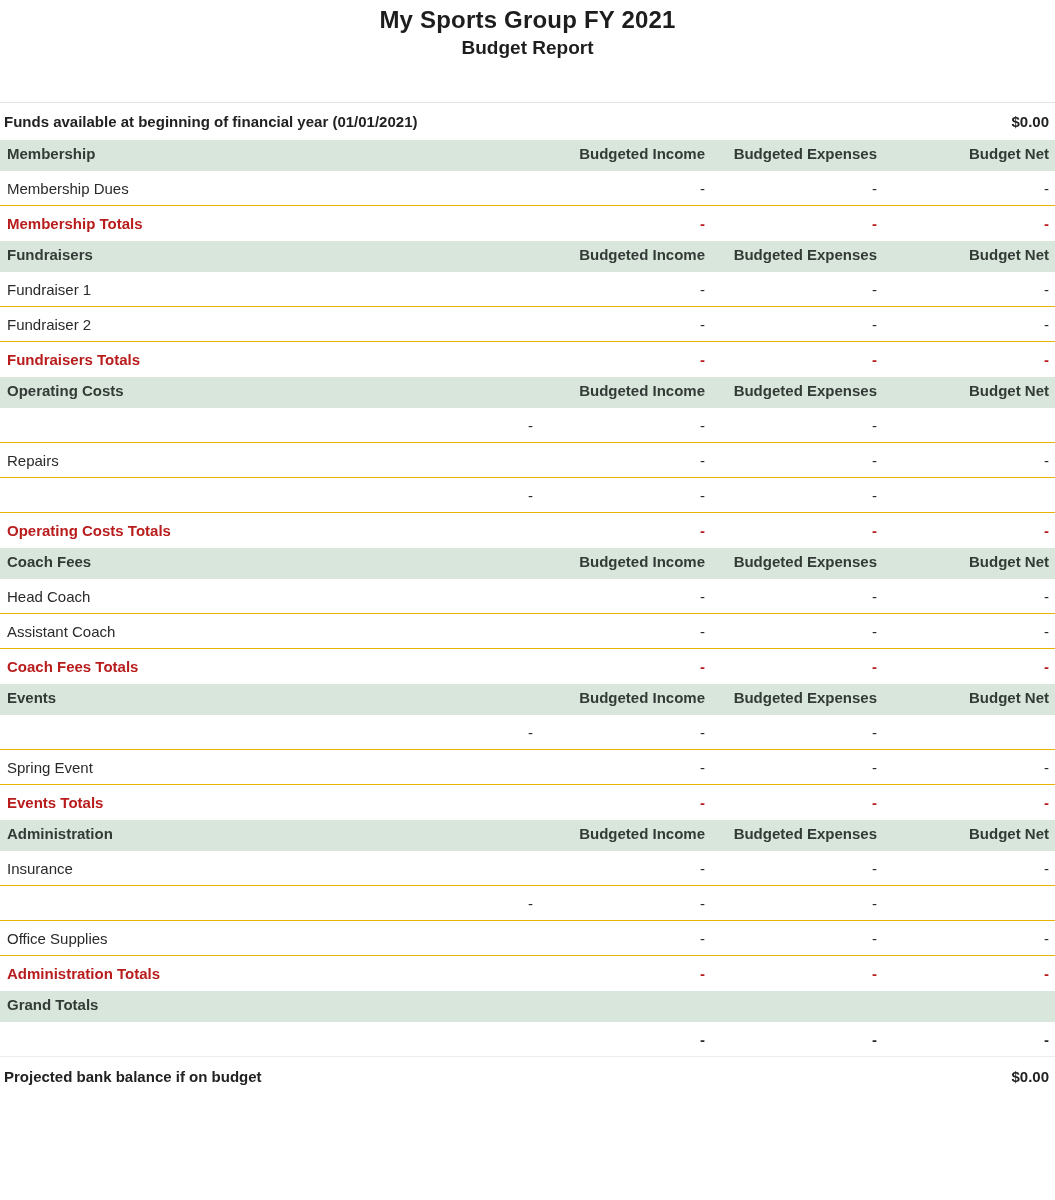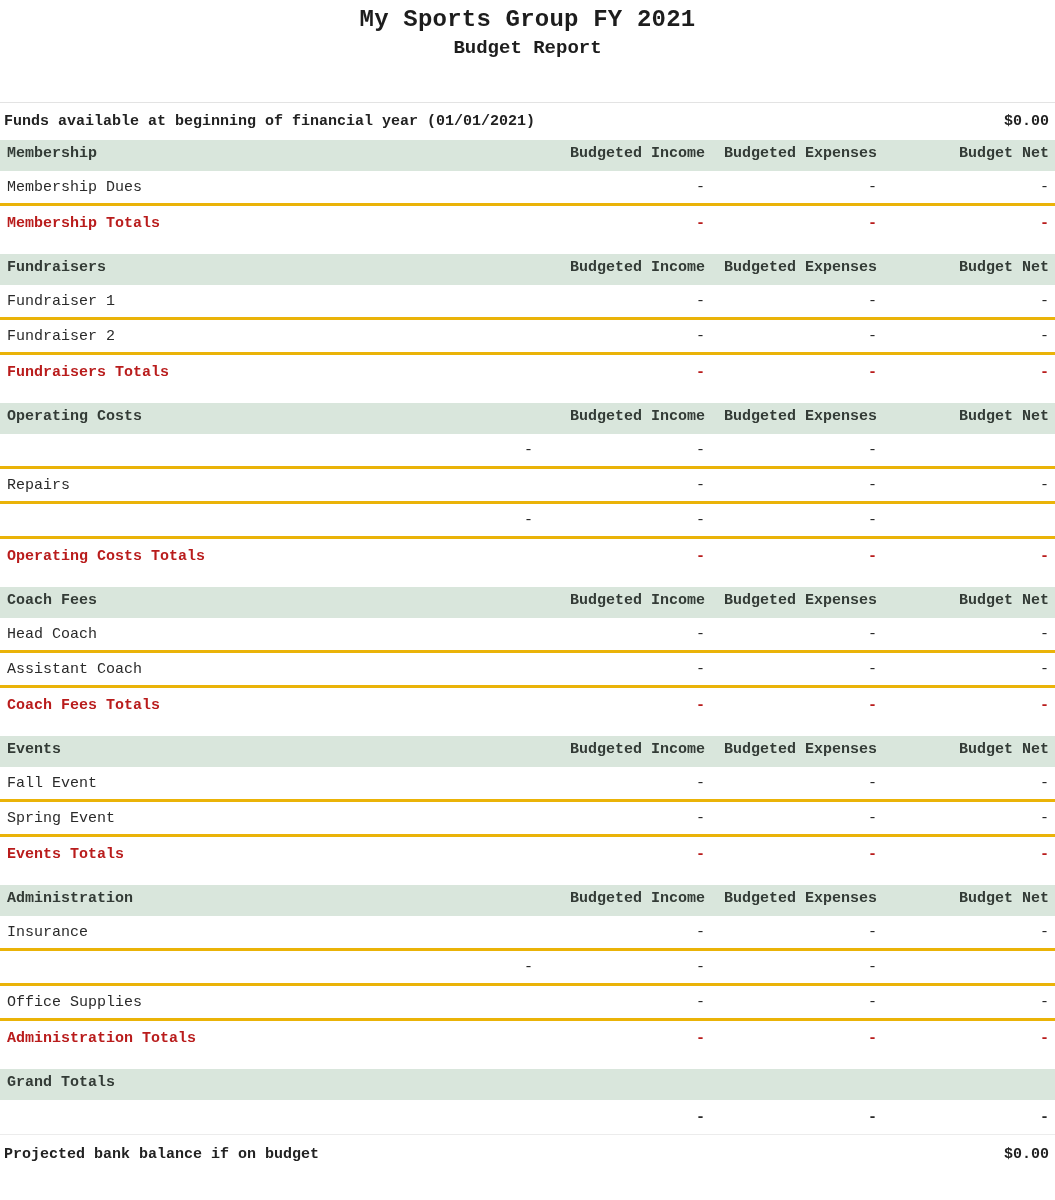--- a/index.html
+++ b/index.html
@@ -2,21 +2,21 @@
 <html><head>
 <meta charset="utf-8">
 <style>
   * { box-sizing: border-box; margin: 0; padding: 0; }
   html, body {
     background: #ffffff;
     font-family: "Liberation Sans", "DejaVu Sans", sans-serif;
     color: #222222;
     width: 1055px;
   }
-  .report { width: 1055px; font-family: Liberation Mono, monospace; }
+  .report { width: 1055px; }
 
   
   .titles { text-align: center; padding-top: 4px; }
   .title { font-size: 24px; font-weight: 700; color: #1d1d1d; line-height: 1.35; letter-spacing: 0.2px; }
   .subtitle { font-size: 19px; font-weight: 700; color: #1d1d1d; line-height: 1.3; }
   .title-spacer { height: 41px; }
 
   
   .grid4 {
     display: grid;
@@ -31,37 +31,37 @@
     justify-content: space-between;
     align-items: center;
     height: 38px;
     padding: 0 6px 0 4px;
     font-size: 15px;
     font-weight: 700;
   }
   .summary-top { border-top: 1px solid #e3e3e3; }
 
   
-  .section { margin-top: 13px; }
+  .section { }
   .section.first { margin-top: 0; }
   .section-header {
     background: #d9e6dc;
     height: 31px;
     font-size: 15px;
     font-weight: 700;
     color: #333b36;
     padding: 0 6px 4px 7px;
   }
 
   
   .row {
     height: 35px;
     font-size: 15px;
     padding: 0 6px 0 7px;
-    border-bottom: 3px solid #eab308;
+    border-bottom: 1px solid #eab308;
     color: #2a2a2a;
   }
   .row.totals { font-weight: 700; border-bottom: none; color: #b91c1c; }
   .row.gt-values { font-weight: 700; border-bottom: 1px solid #ececec; }
 </style>
 </head>
 <body>
 
 <div class="report">
 
@@ -183,21 +183,20 @@
   </div>
 
   <div class="section">
     <div class="section-header grid4">
       <div>Events</div>
       <div class="num">Budgeted Income</div>
       <div class="num">Budgeted Expenses</div>
       <div class="num">Budget Net</div>
     </div>
     <div class="row grid4">
-      <div>Fall Event</div>
       <div class="num">-</div>
       <div class="num">-</div>
       <div class="num">-</div>
     </div>
     <div class="row grid4">
       <div>Spring Event</div>
       <div class="num">-</div>
       <div class="num">-</div>
       <div class="num">-</div>
     </div>

